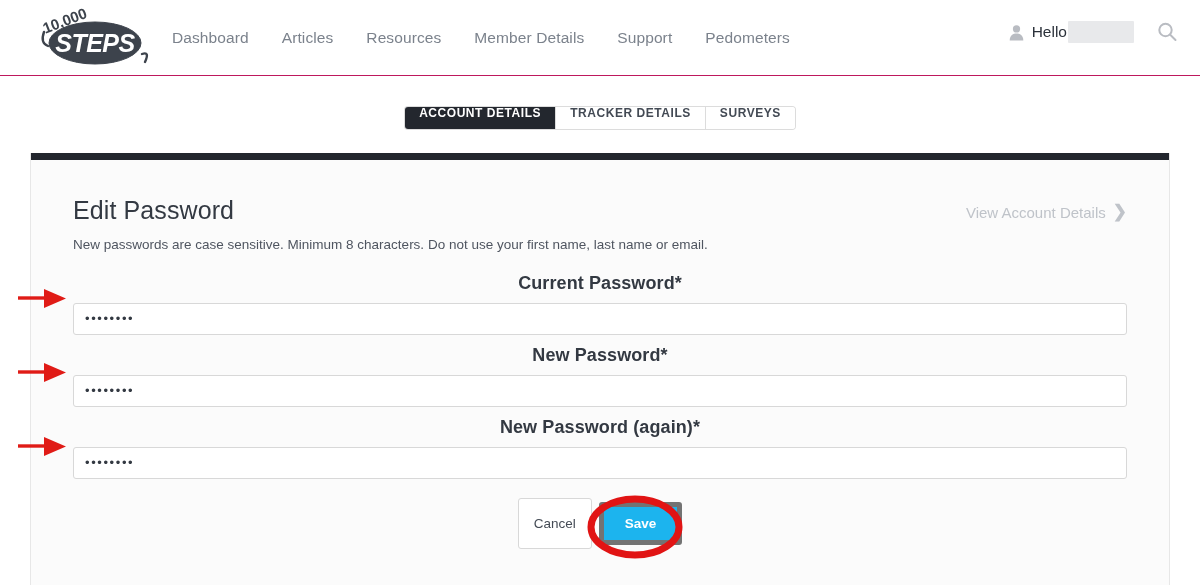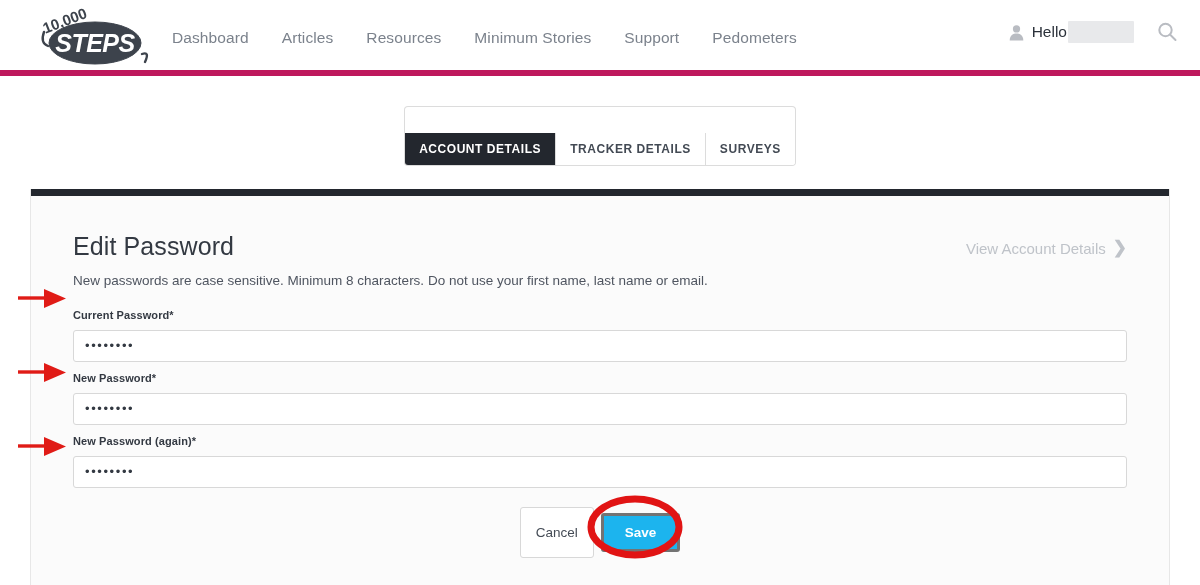--- a/index.html
+++ b/index.html
@@ -15,21 +15,21 @@
     background: #ffffff;
     color: #2b313a;
     -webkit-font-smoothing: antialiased;
   }
 
   
   .site-header {
     position: relative;
     height: 76px;
     background: #ffffff;
-    border-bottom: 6px solid #be185d;
+    border-bottom: 1px solid #be185d;
     display: flex;
     align-items: center;
   }
 
   .logo {
     position: absolute;
     left: 26px;
     top: 6px;
     width: 124px;
     height: 60px;
@@ -112,30 +112,29 @@
     border-radius: 3px;
     overflow: hidden;
     box-shadow: 0 0 0 1px #dcdcdc;
     background: #fff;
   }
 
   .tab {
     font-size: 12px;
     font-weight: bold;
     letter-spacing: 0.55px;
-    padding: 10px 14px 10px 14px;
+    padding: 0 14px 10px 14px;
     background: #ffffff;
     color: #434a54;
     border-right: 1px solid #dcdcdc;
     cursor: pointer;
     white-space: nowrap;
     line-height: 1;
     display: flex;
     align-items: center;
-    margin-top: 26px;
   }
   .tab:last-child { border-right: none; }
 
   .tab.active {
     background: #23272e;
     color: #ffffff;
   }
 
   
   .card-wrap {
@@ -196,25 +195,26 @@
     top: -1px;
   }
 
   
   .form { margin-top: 19px; }
 
   .field { margin-bottom: 10px; }
 
   .field-label {
     display: block;
-    font-size: 11px;
+    font-size: 18px;
     font-weight: bold;
     color: #333942;
     letter-spacing: 0.1px;
     margin-bottom: 9px;
+    text-align: center;
   }
   .req { font-weight: bold; }
 
   .field-input {
     display: block;
     width: 1054px;
     height: 32px;
     background: #ffffff;
     border: 1px solid #d8d8d8;
     border-radius: 3px;
@@ -243,21 +243,21 @@
 
   .btn-cancel {
     background: #ffffff;
     border: 1px solid #d8d8d8;
     color: #444b55;
     padding: 18px 15px;
   }
 
   .btn-save {
     background: #1cb4ee;
-    border: 3px solid #737373;
+    border: 5px solid #737373;
     color: #ffffff;
     font-weight: bold;
     padding: 10px 21px;
     margin-left: 7px;
     position: relative;
     z-index: 2;
   }
 
   
   .annotation-layer {
@@ -284,21 +284,21 @@
       <g transform="rotate(-21 44 14)">
         <text x="16" y="18" text-anchor="start" font-family="'Liberation Sans', sans-serif" font-size="15" font-weight="bold" fill="#3d434c">10,000</text>
       </g>
     </svg>
   </a>
 
   <nav class="main-nav">
     <a class="nav-link" href="#">Dashboard</a>
     <a class="nav-link" href="#">Articles</a>
     <a class="nav-link" href="#">Resources</a>
-    <a class="nav-link" href="#">Minimum Stories</a>
+    <a class="nav-link" href="#">Member Details</a>
     <a class="nav-link" href="#">Support</a>
     <a class="nav-link" href="#">Pedometers</a>
   </nav>
 
   <div class="header-right">
     <svg class="user-icon" viewBox="0 0 16 16">
       <circle cx="8" cy="4.6" r="3.4" fill="#b9bcc2"></circle>
       <path d="M1.6 15.5 C1.6 10.6 5 9 8 9 C11 9 14.4 10.6 14.4 15.5 Z" fill="#b9bcc2"></path>
     </svg>
     <span class="hello-text">Hello</span>

